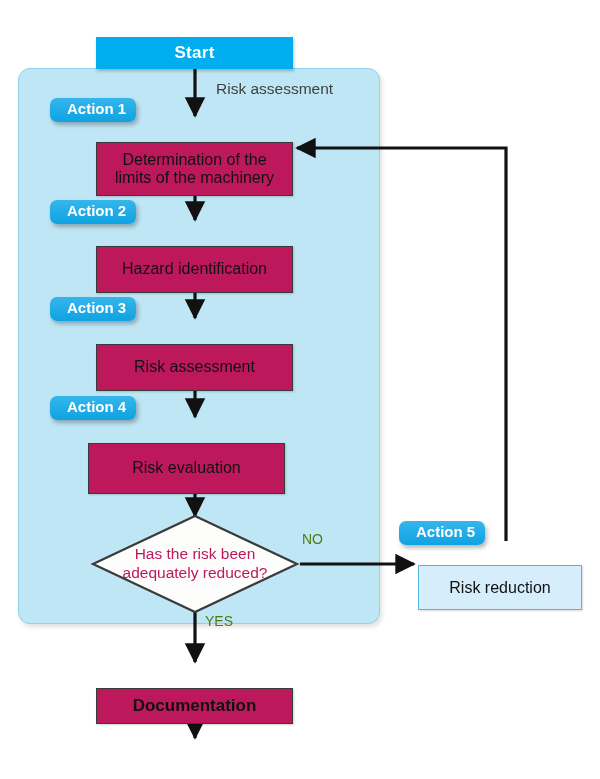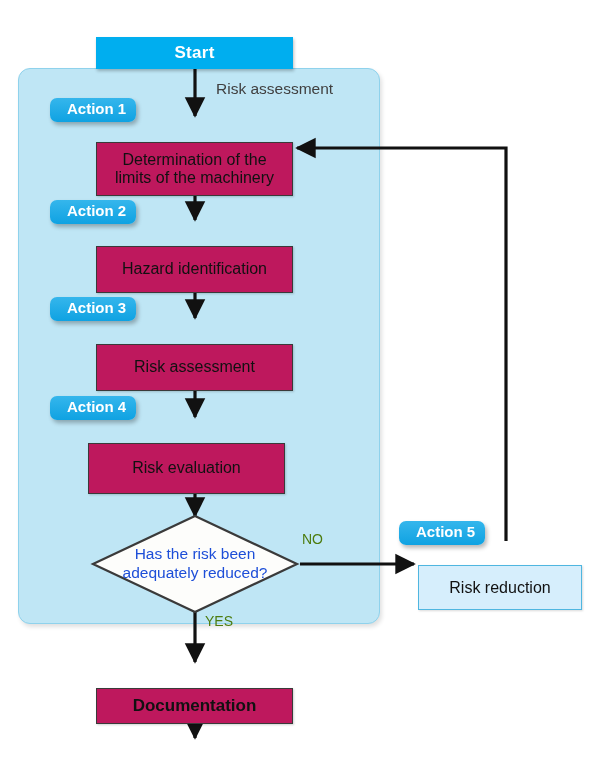--- a/index.html
+++ b/index.html
@@ -106,21 +106,21 @@
     left: 0;
     top: 0;
     width: 210px;
     height: 100px;
     display: flex;
     align-items: center;
     justify-content: center;
     text-align: center;
     font-size: 15.5px;
     line-height: 1.2;
-    color: #1d4ed8;
+    color: #be185d;
     pointer-events: none;
   }
   
   .edge-label {
     position: absolute;
     font-size: 14px;
     color: #4d7c0f;
     white-space: nowrap;
   }
   

